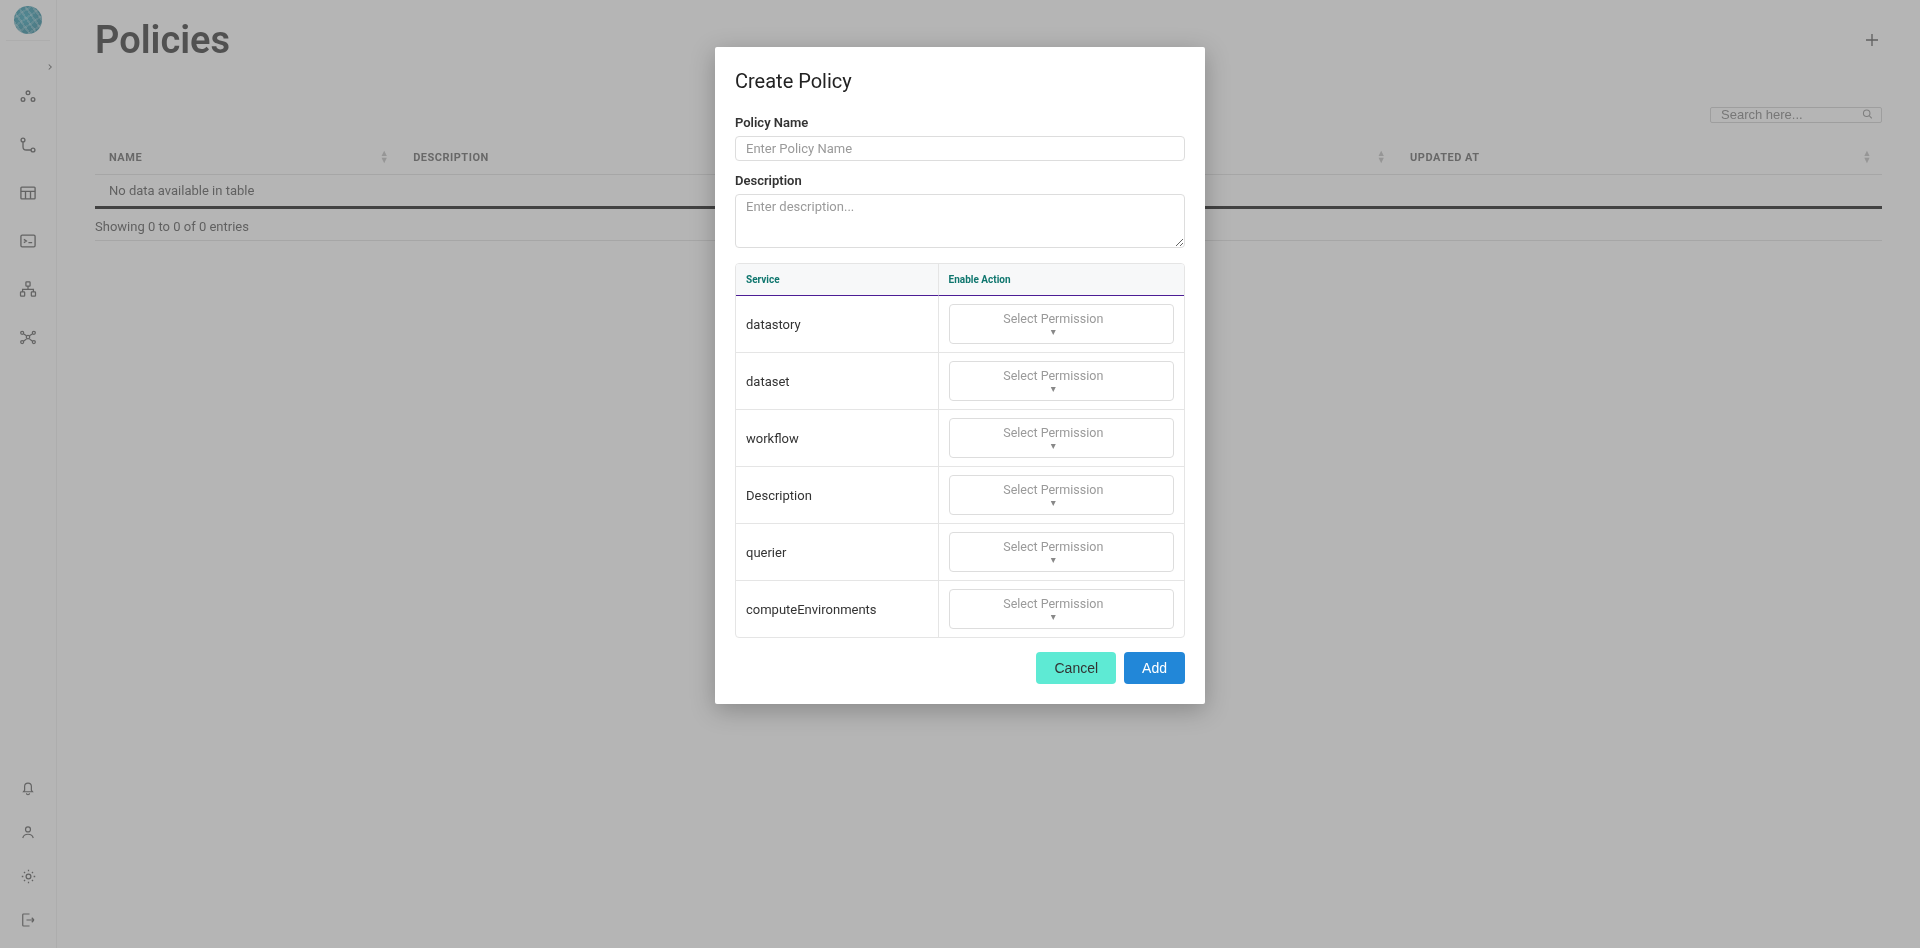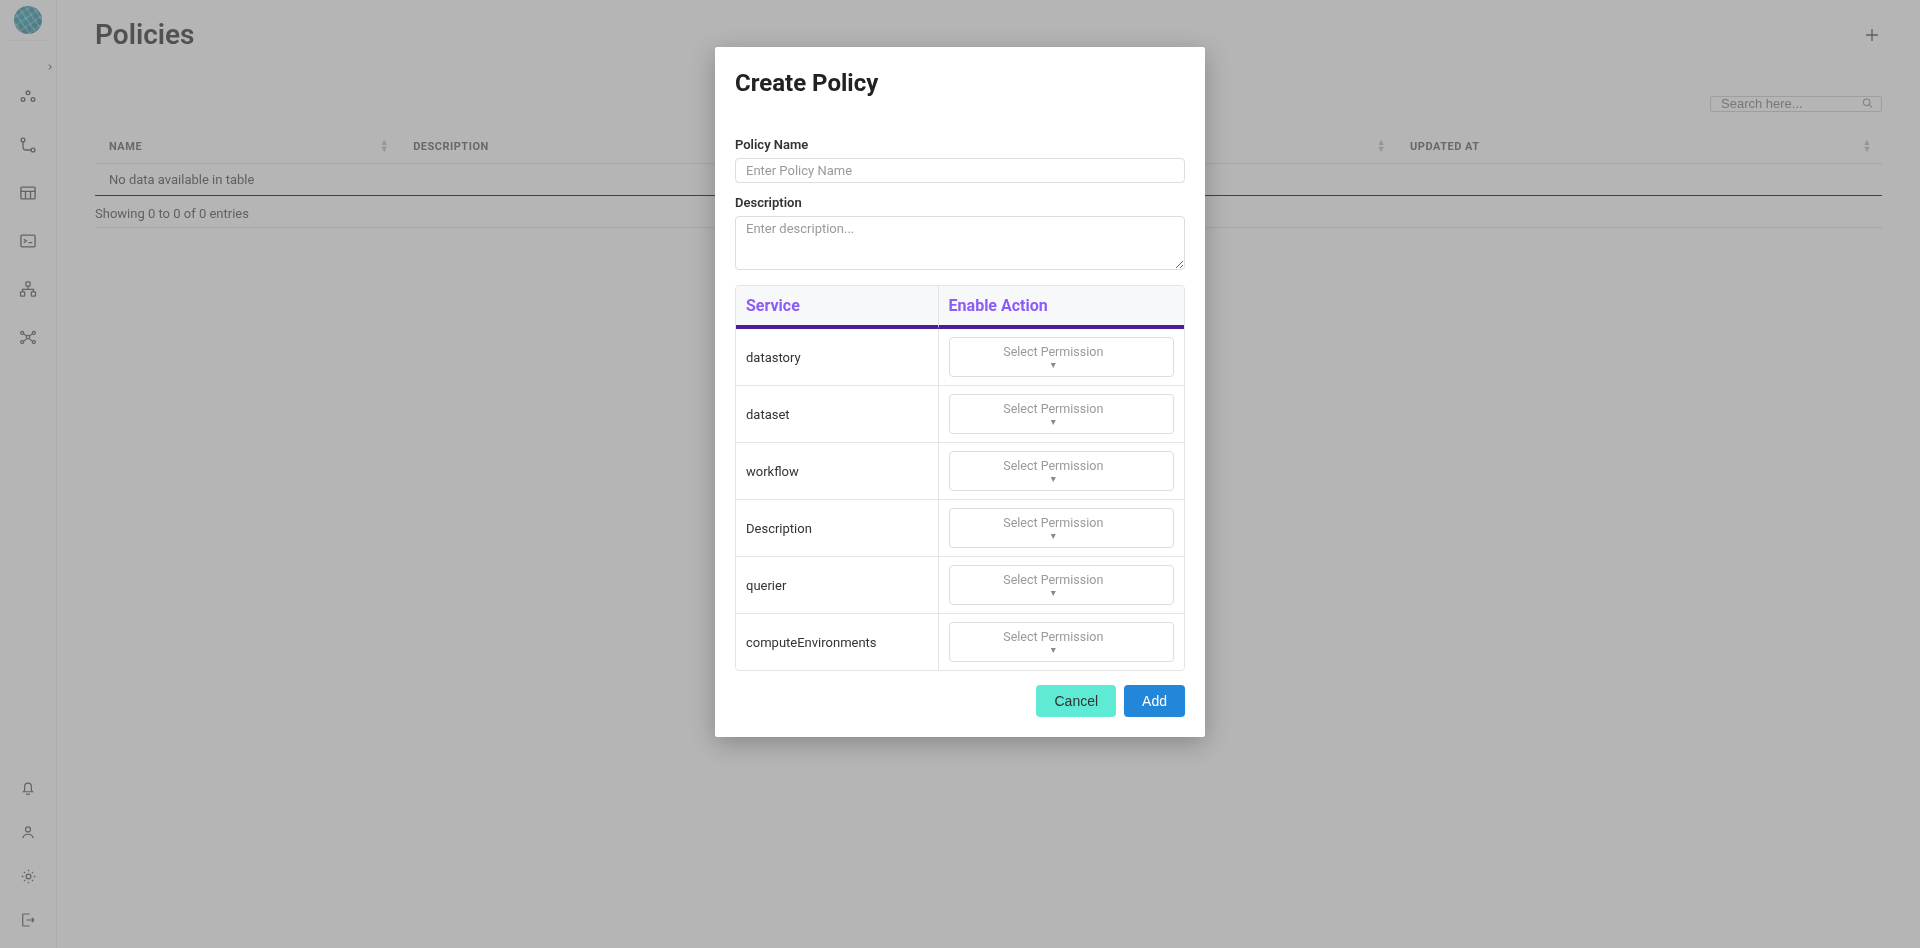--- a/index.html
+++ b/index.html
@@ -42,71 +42,71 @@
     width: 14px; height: 14px;
     display:flex; align-items:center; justify-content:center;
     color:#555;
   }
   .side-nav { display:flex; flex-direction:column; gap:28px; margin-top:46px; align-items:center; }
   .side-icon { width:20px; height:20px; color:#4a4a4a; display:flex; align-items:center; justify-content:center; }
   .side-bottom { margin-top:auto; display:flex; flex-direction:column; gap:24px; align-items:center; padding-bottom:18px; }
 
   .main { flex:1; padding: 18px 38px 0 38px; display:flex; flex-direction:column; }
   .page-header { display:flex; justify-content:space-between; align-items:center; margin-bottom: 44px; }
-  .page-title { font-size: 28px; font-weight: 600; color:#222; }
+  .page-title { font-size: 38px; font-weight: 600; color:#222; }
   .add-btn { width:20px; height:20px; color:#444; display:flex; align-items:center; justify-content:center; cursor:pointer; }
 
   .search-row { display:flex; justify-content:flex-end; margin-bottom: 18px; }
   .search-box { position:relative; width:172px; }
   .search-box input {
     width:100%; height:16px; border:1px solid #ccc; border-radius:2px;
     padding: 0 28px 0 10px; font-size:13px; color:#333;
   }
   .search-box .srch-ico { position:absolute; right:8px; top:50%; transform:translateY(-50%); color:#888; }
 
   .data-table { width:100%; border-collapse:collapse; }
   .data-table thead th {
     text-align:left; font-size:11px; font-weight:700; color:#555;
     letter-spacing:0.5px; text-transform:uppercase;
     padding:10px 14px; border-bottom:1px solid #ddd;
     position:relative;
   }
   .sort-arrows { position:absolute; right:10px; top:50%; transform:translateY(-50%); color:#bbb; font-size:9px; line-height:7px; }
   .data-table tbody td {
     padding:8px 14px; font-size:13px; color:#444;
-    border-bottom:1px solid #000000;
+    border-bottom:3px solid #000000;
   }
   .table-info { font-size:13px; color:#444; padding:10px 0 6px 0; border-bottom:1px solid #ddd; display:inline-block; }
 
   
   .overlay {
     position:absolute; inset:0;
     background: rgba(120,120,120,0.55);
     display:flex; justify-content:center; align-items:flex-start;
     padding-top:47px;
   }
   .modal {
     width:490px; background:#fff; border-radius:2px;
     box-shadow: 0 6px 24px rgba(0,0,0,0.25);
     padding: 22px 20px 20px 20px;
   }
-  .modal-title { font-size:24px; font-weight:700; color:#222; margin-bottom:40px; }
+  .modal-title { font-size:20px; font-weight:400; color:#222; margin-bottom:22px; }
   .form-label { font-size:13px; font-weight:600; color:#333; margin-bottom:6px; display:block; }
   .form-group { margin-bottom:12px; }
   .text-input, .textarea-input {
     width:100%; border:1px solid #ddd; border-radius:4px;
     padding:4px 10px; font-size:13px; color:#333; font-family:inherit;
   }
   .text-input::placeholder, .textarea-input::placeholder { color:#9a9a9a; }
   .textarea-input { height:54px; resize:vertical; }
 
   .perm-table { width:100%; border:1px solid #e5e5e5; border-radius:4px; border-collapse:separate; border-spacing:0; overflow:hidden; }
   .perm-table th {
-    text-align:left; font-size:16px; font-weight:700; color:#8b5cf6;
-    background:#f7f8f9; padding:10px 10px; border-bottom:4px solid #4c1d95;
+    text-align:left; font-size:10px; font-weight:700; color:#0f766e;
+    background:#f7f8f9; padding:10px 10px; border-bottom:1px solid #4c1d95;
   }
   .perm-table th + th, .perm-table td + td { border-left:1px solid #e5e5e5; }
   .perm-table td {
     padding:8px 10px; font-size:13px; color:#333; vertical-align:middle;
     border-bottom:1px solid #e5e5e5;
   }
   .perm-table tr:last-child td { border-bottom:none; }
   .perm-table td.svc { width:45%; }
 
   .perm-select {

